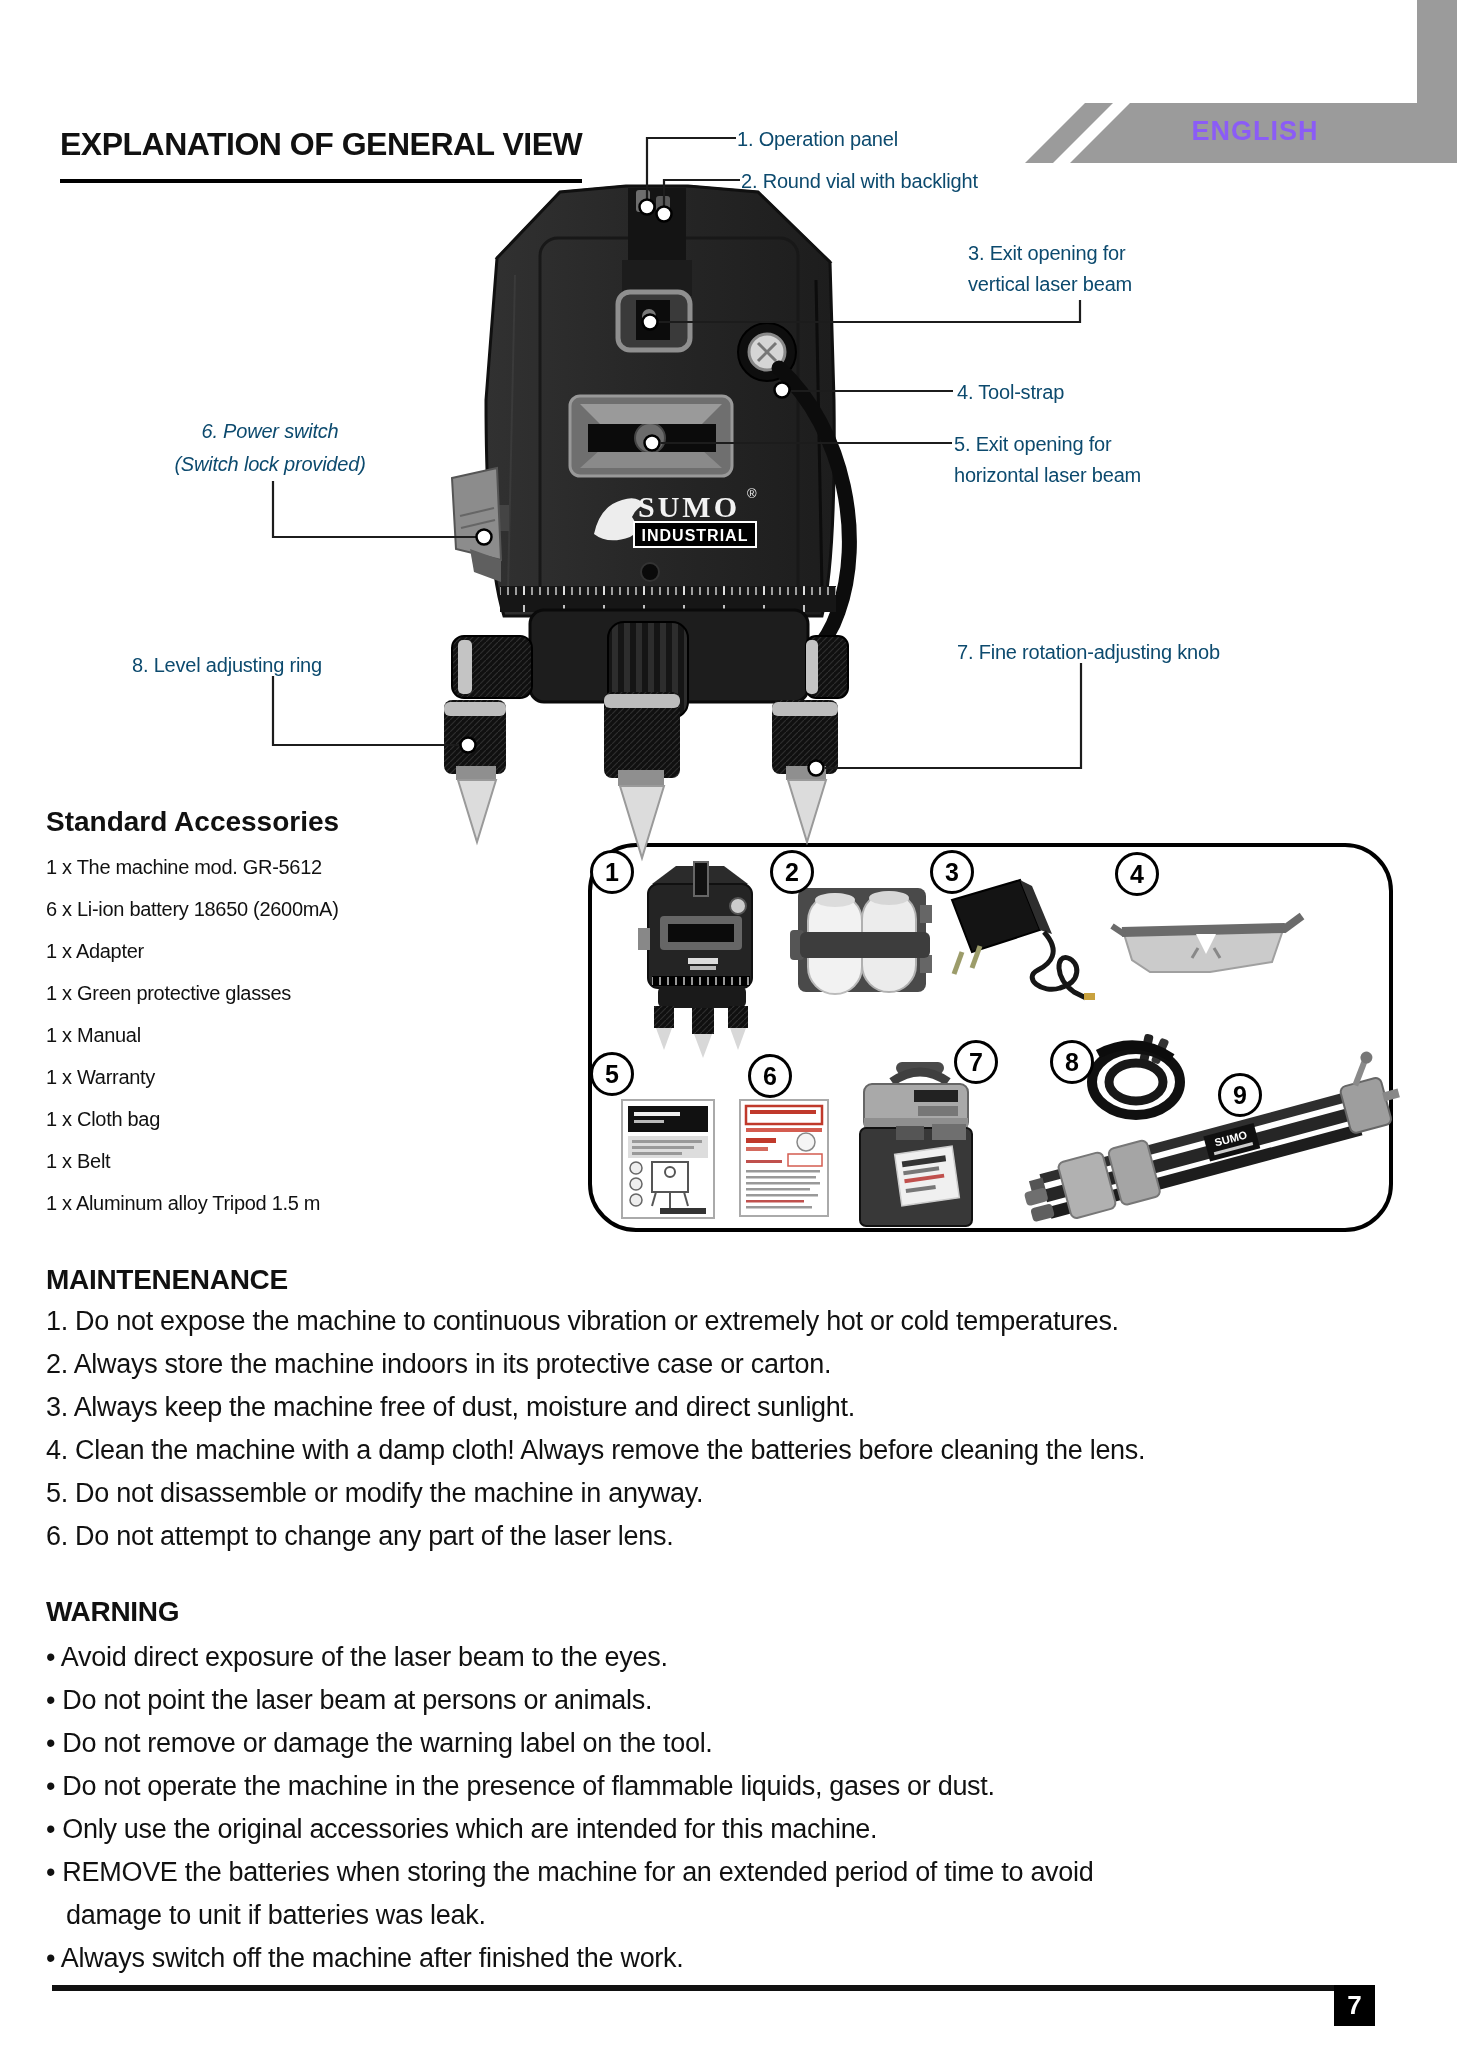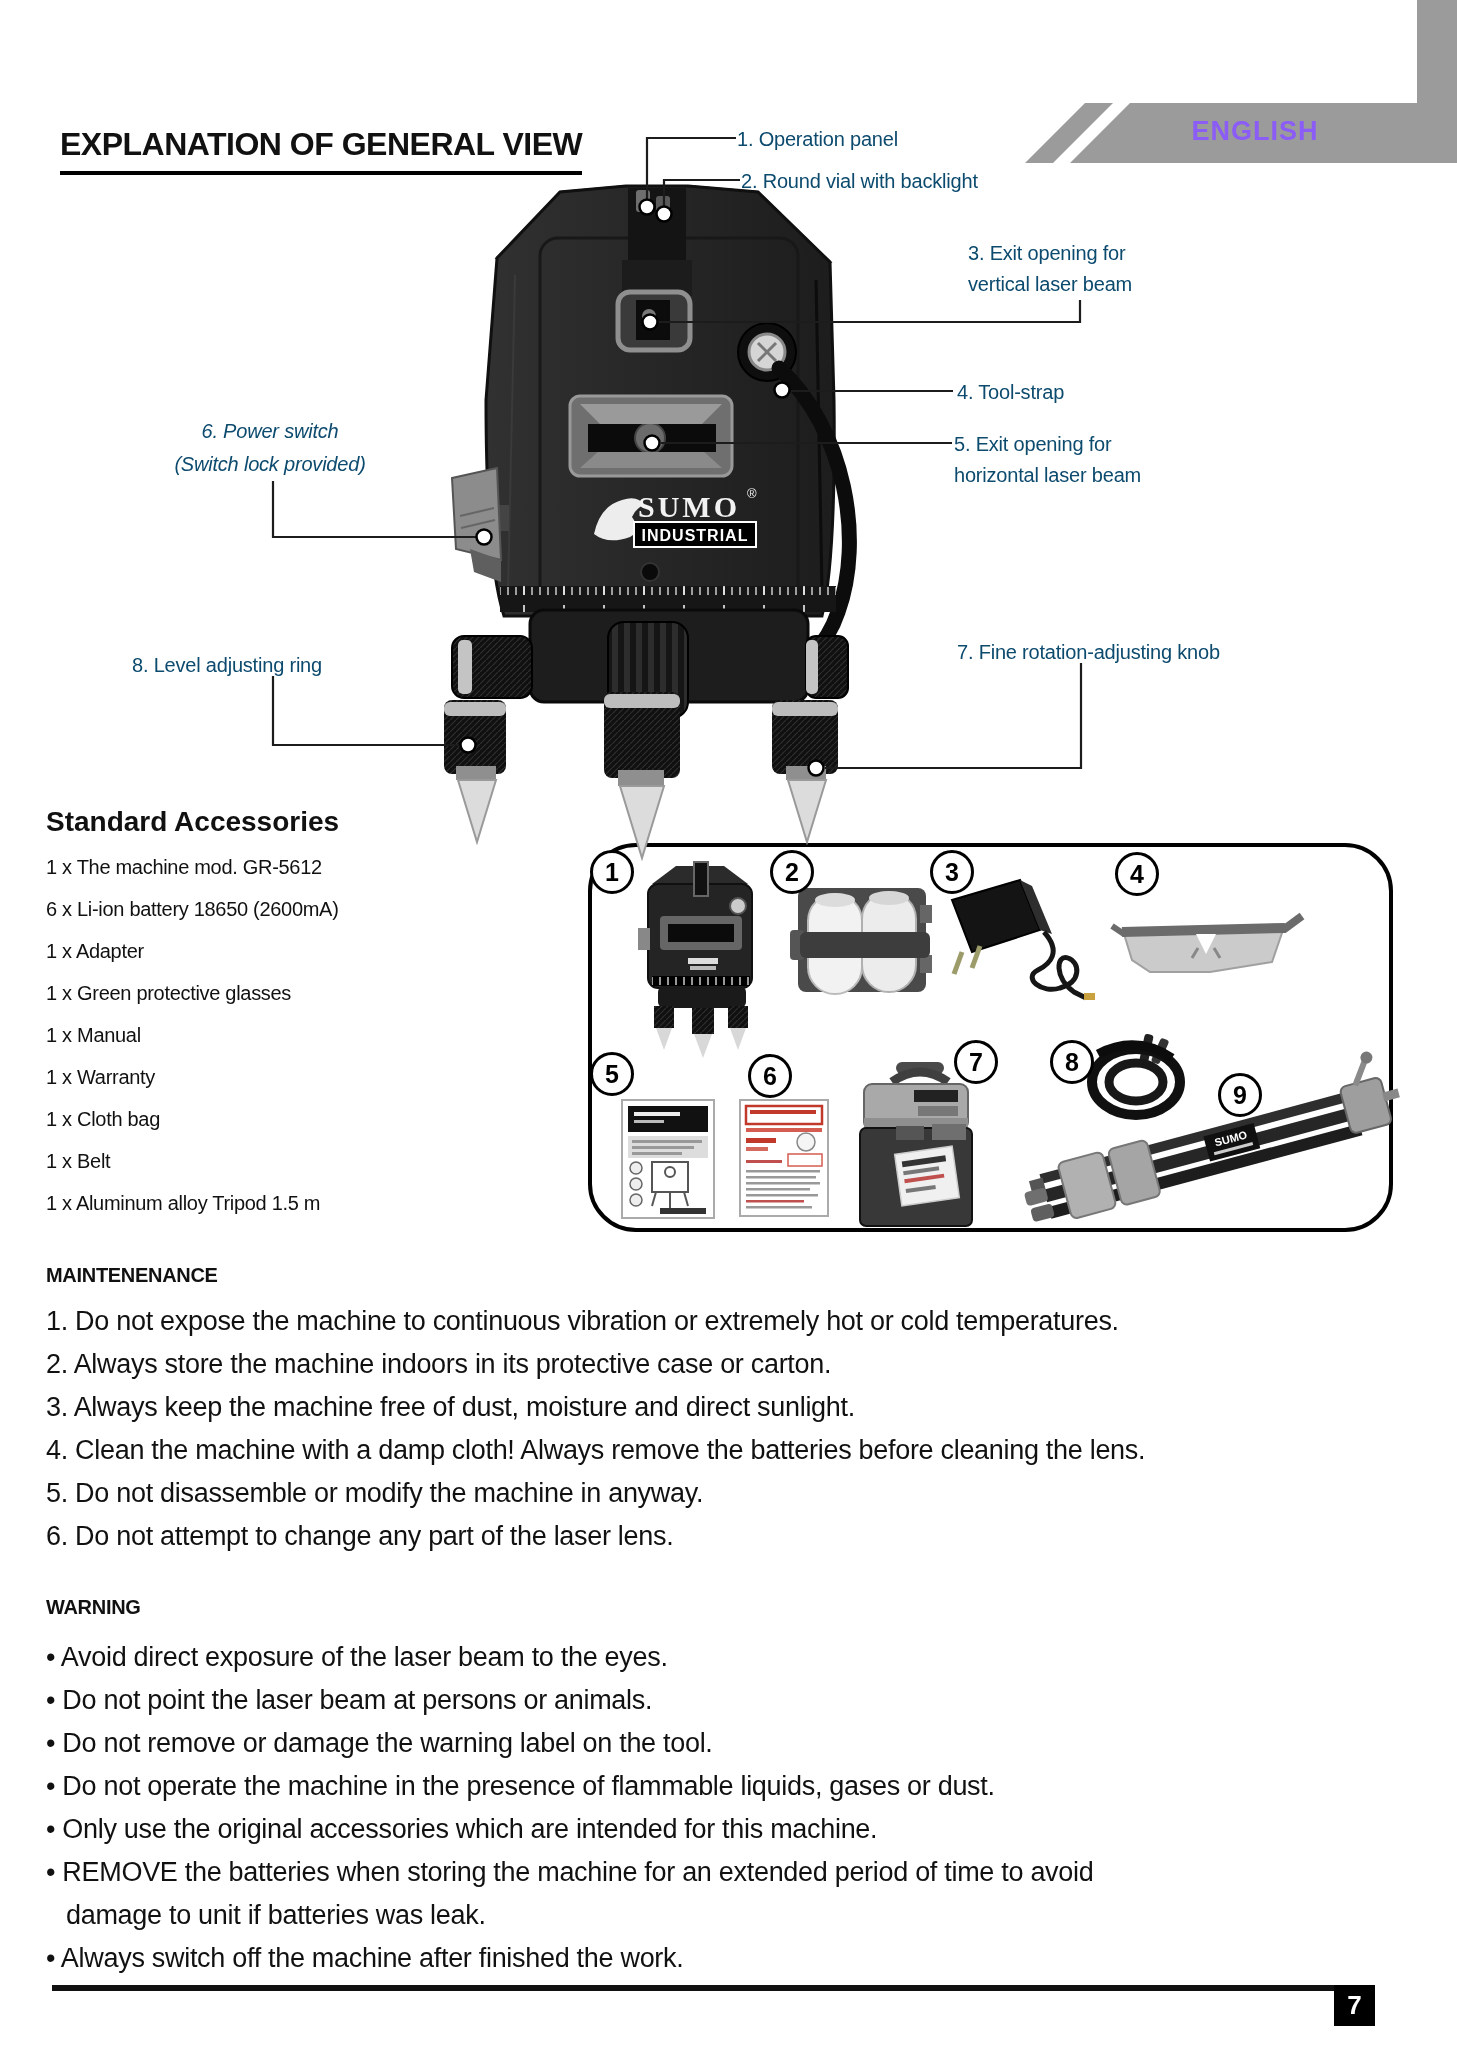--- a/index.html
+++ b/index.html
@@ -5,21 +5,21 @@
   html,body{margin:0;padding:0;background:#e8e8e8;}
   #page{
     position:relative; width:1457px; height:2068px; background:#ffffff;
     font-family:"Liberation Sans", sans-serif; color:#111; overflow:hidden;
     margin:0 auto;
   }
   .abs{position:absolute;}
   
   #page-title{
     left:60px; top:126px; font-size:32px; font-weight:bold; letter-spacing:-0.5px;
-    border-bottom:4px solid #000; padding-bottom:8px; display:inline-block;
+    border-bottom:4px solid #000; padding-bottom:16px; display:inline-block;
   }
   
   #language-label{
     left:1100px; top:116px; width:310px; text-align:center;
     font-size:27px; font-weight:bold; color:#8b5cf6; letter-spacing:1px;
   }
   
   .callout{font-size:20px; line-height:31px; color:#0c4a6e; white-space:pre-line; letter-spacing:-0.2px;}
   #callout-1{left:737px; top:124px;}
   #callout-2{left:741px; top:166px;}
@@ -37,21 +37,21 @@
   #accessories-box{
     left:588px; top:843px; width:805px; height:389px;
     border:4px solid #000; border-radius:48px; box-sizing:border-box;
   }
   .num-badge{
     position:absolute; width:38px; height:38px; border:3.5px solid #000; border-radius:50%;
     background:#fff; font-size:25px; font-weight:bold; color:#000;
     display:flex; align-items:center; justify-content:center; z-index:3;
   }
   
-  .sec-title{font-size:20px; font-weight:bold; letter-spacing:-0.3px;}
+  .sec-title{font-size:28px; font-weight:bold; letter-spacing:-0.3px;}
   #maintenance-title{left:46px; top:1264px;}
   #maintenance-list{left:46px; top:1300px; font-size:27px; line-height:43px; letter-spacing:-0.3px;}
   #maintenance-list div{white-space:nowrap;}
   #warning-title{left:46px; top:1596px;}
   #warning-list{left:46px; top:1636px; font-size:27px; line-height:43px; letter-spacing:-0.3px; width:1400px;}
   .warn-item{white-space:pre-line; padding-left:20px; text-indent:-20px;}
   
   #footer-rule{left:52px; top:1985px; width:1323px; height:6px; background:#111;}
   #page-number-badge{
     left:1334px; top:1985px; width:41px; height:41px; background:#000; color:#fff;

